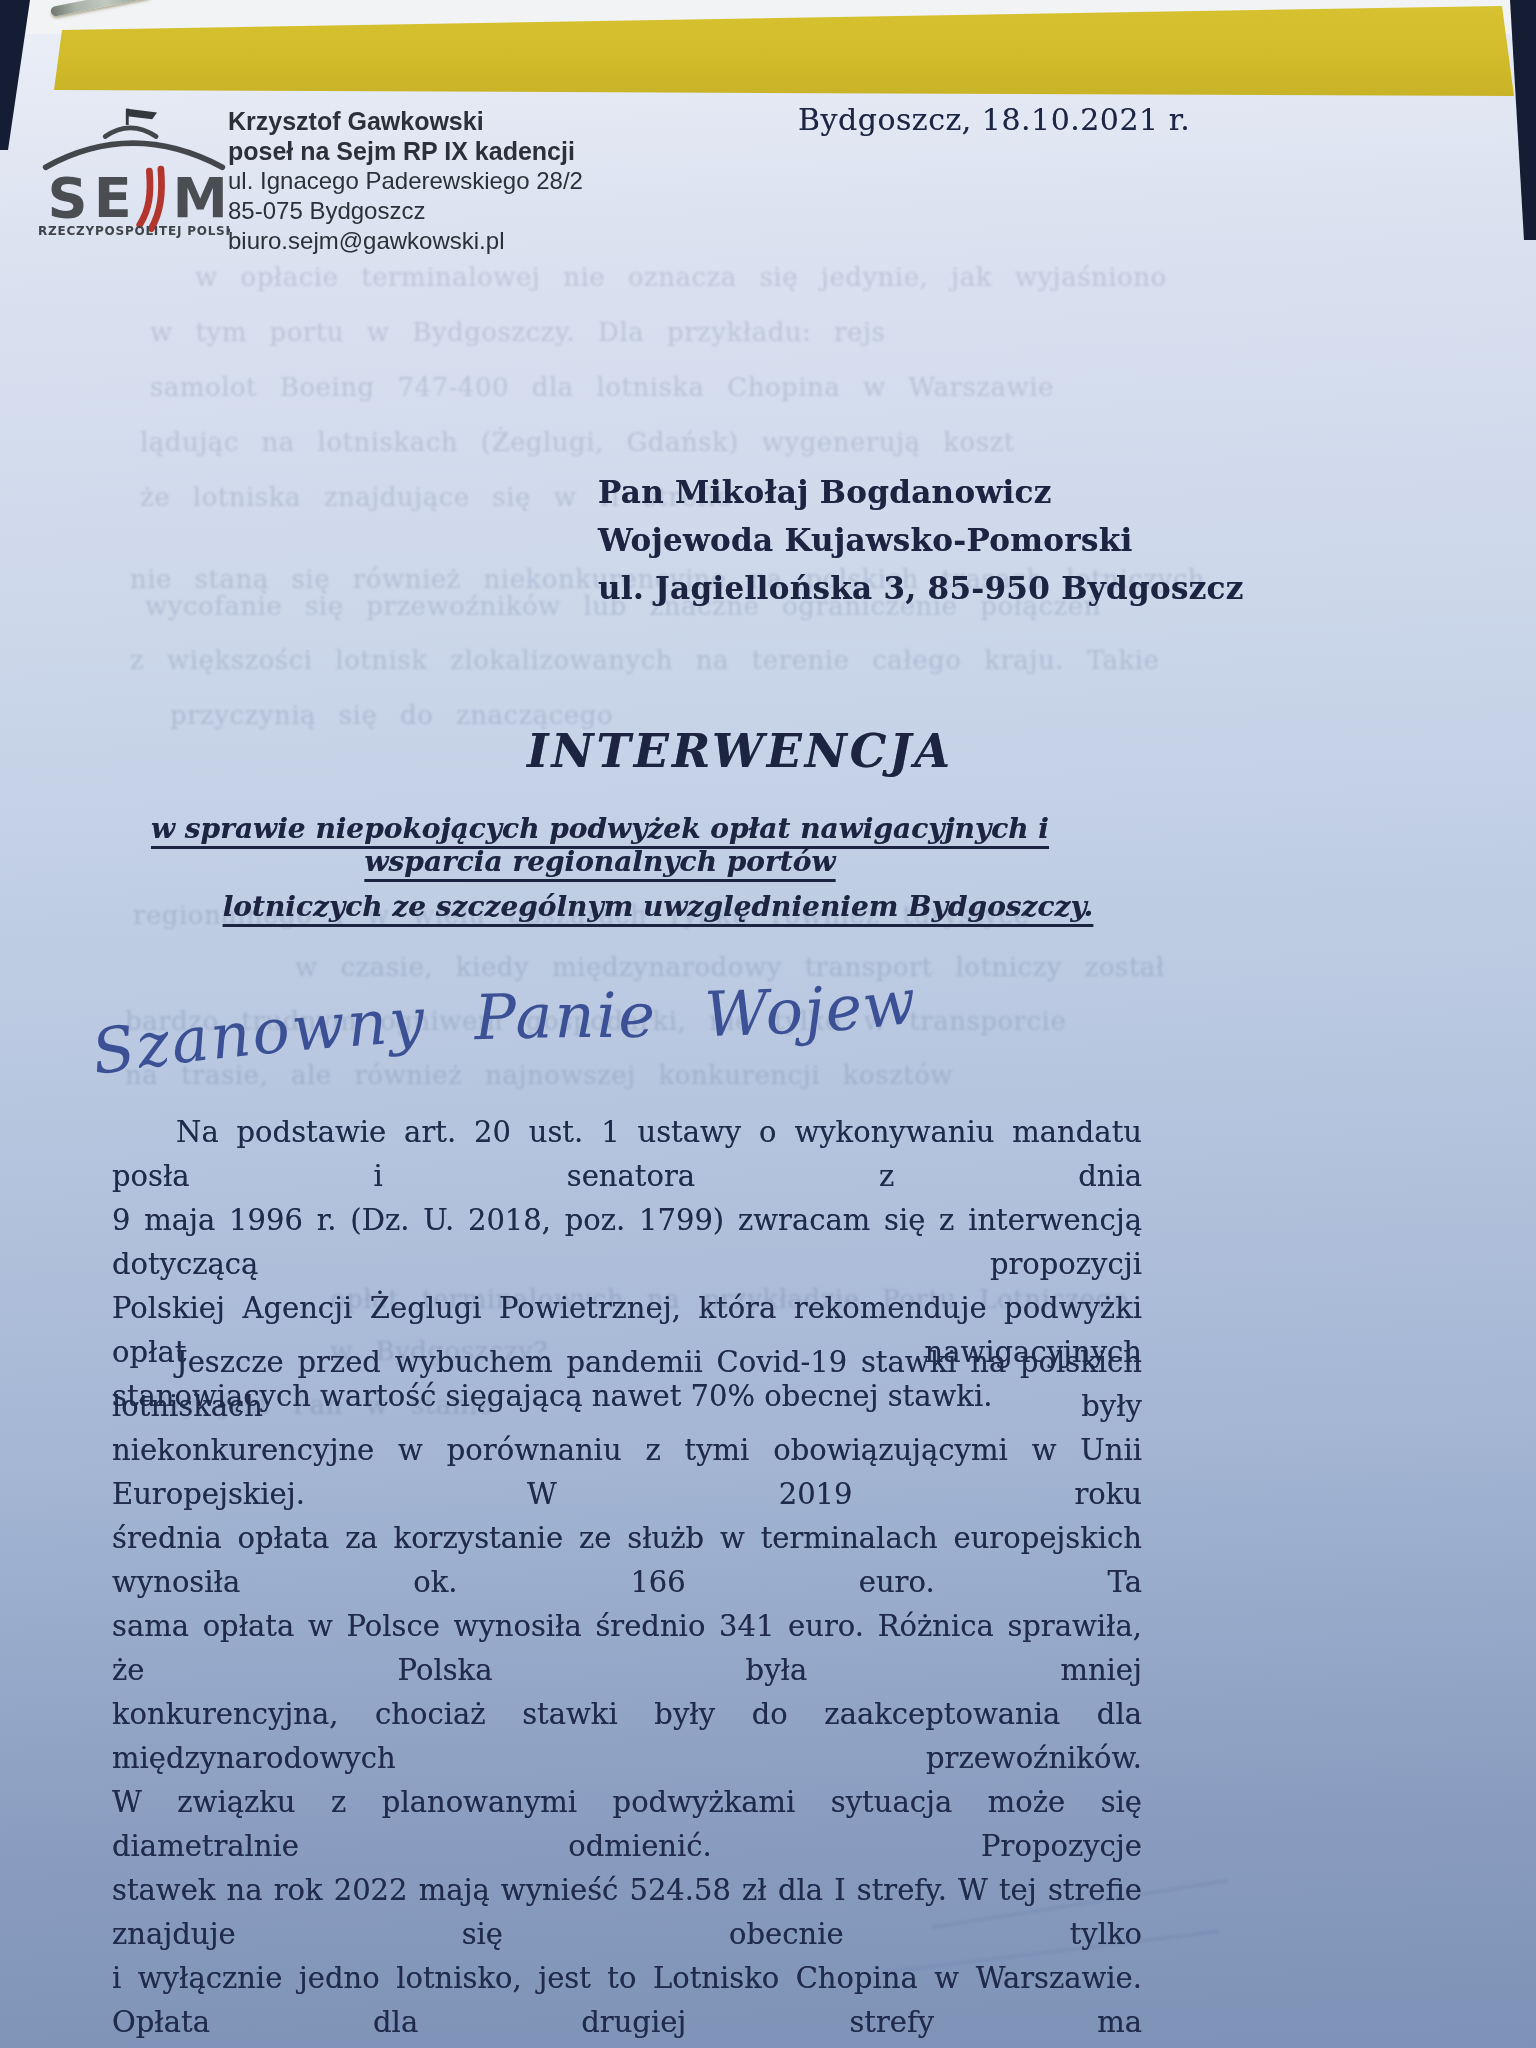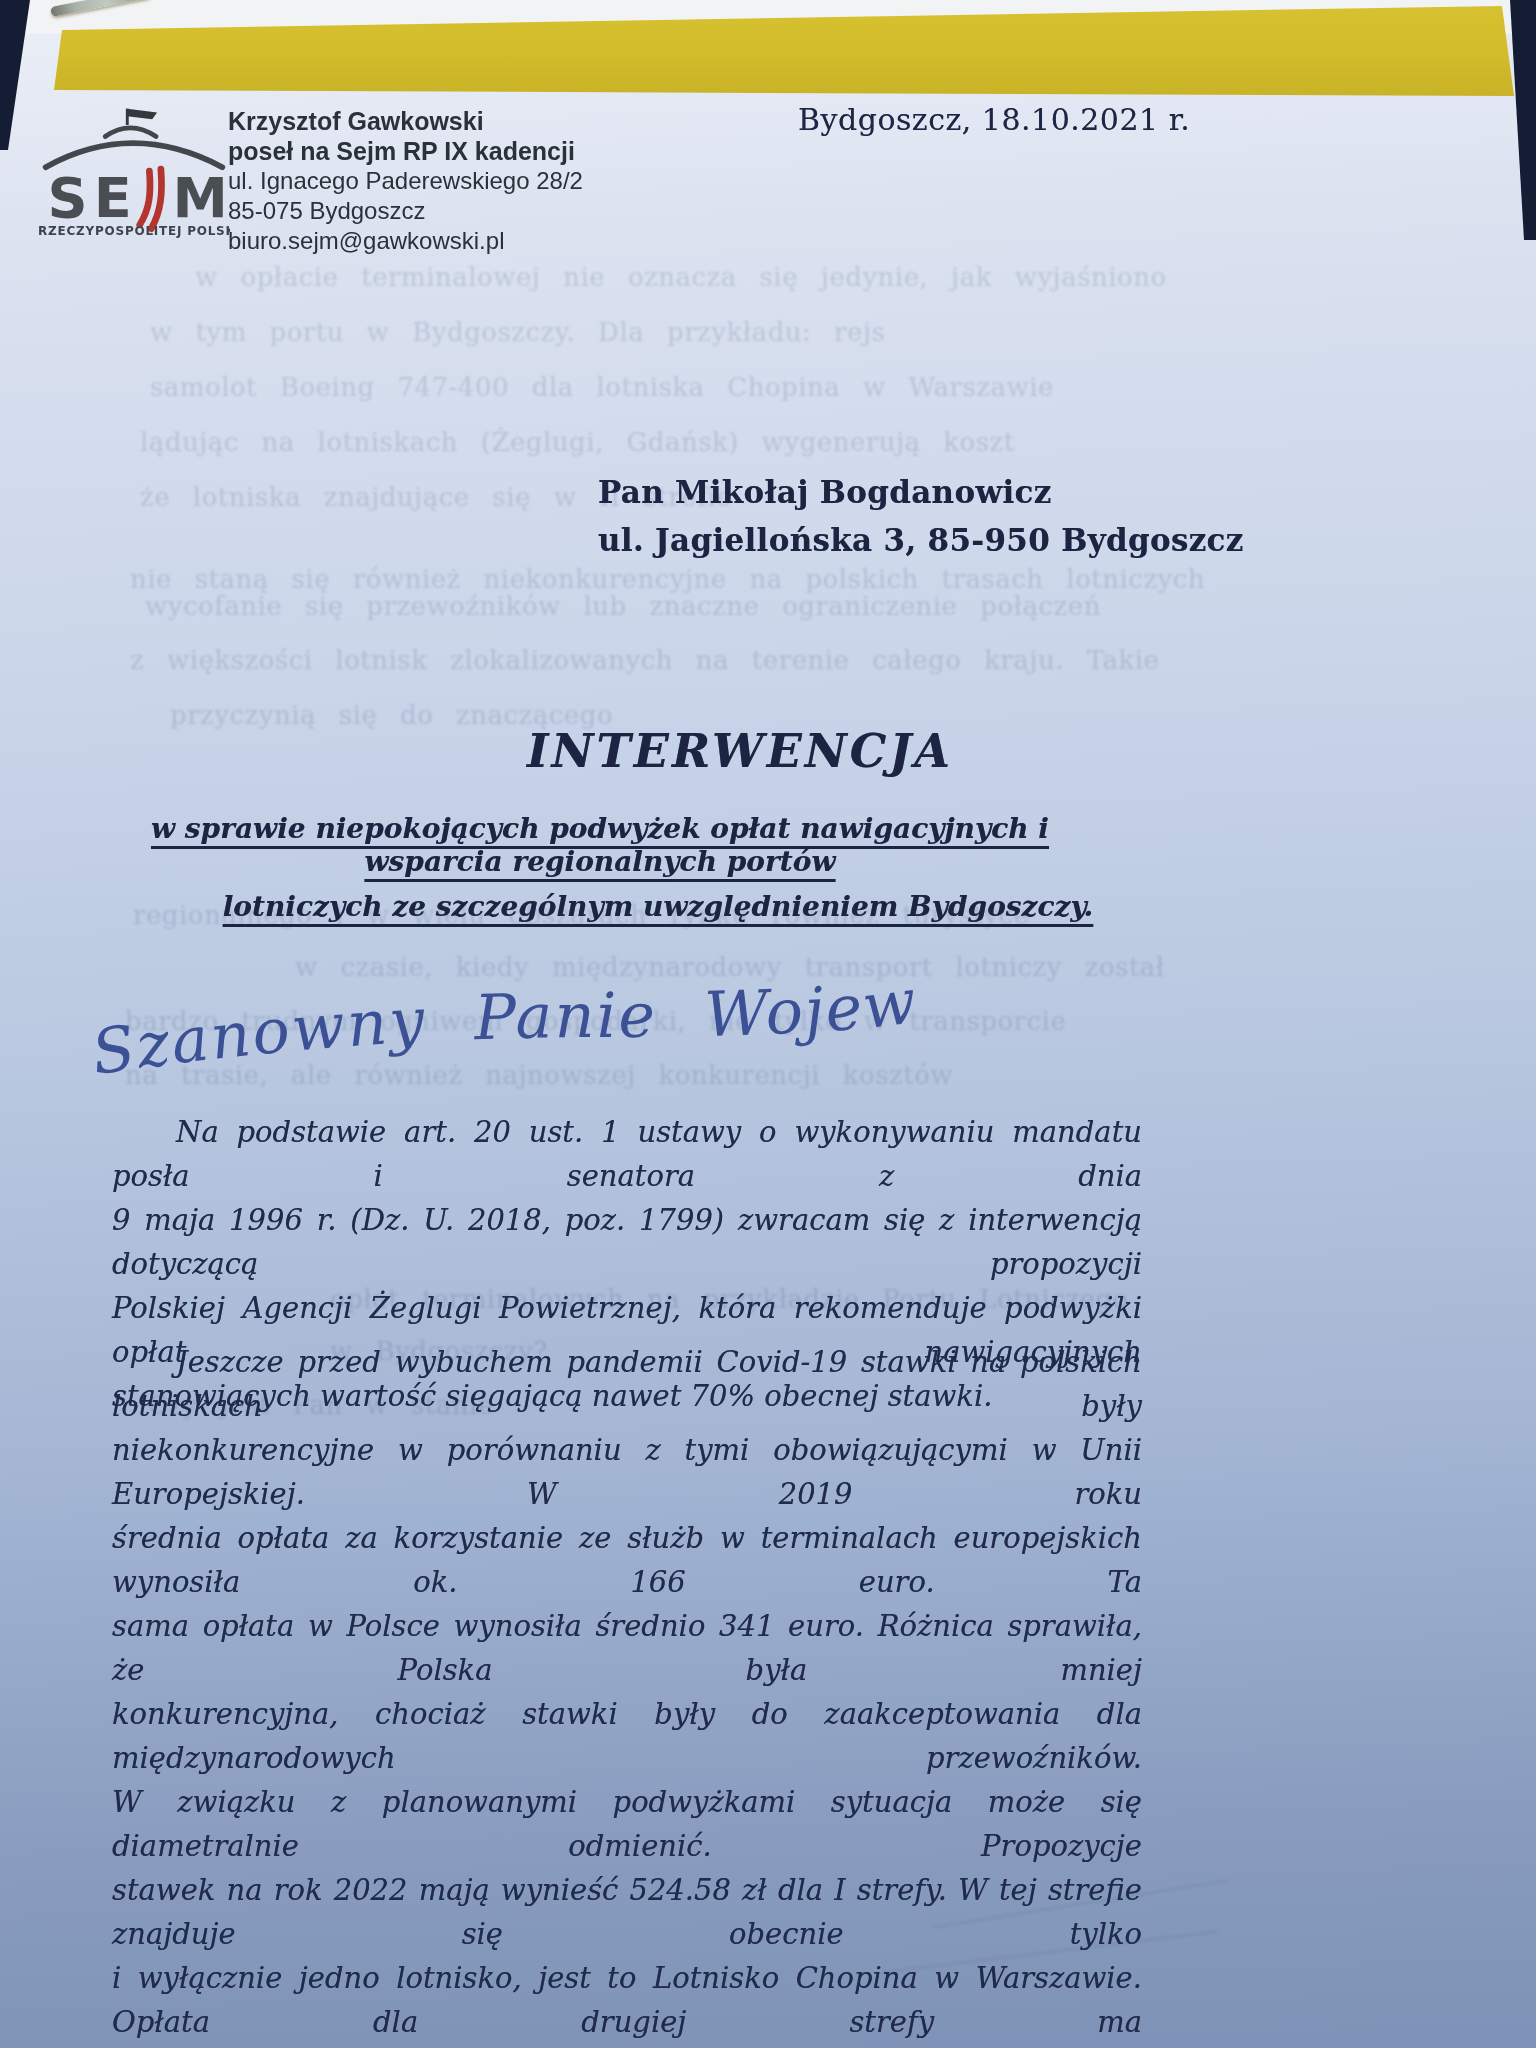--- a/index.html
+++ b/index.html
@@ -38,21 +38,21 @@
     font-size:46px;font-weight:700;font-style:italic;color:#1c2441;letter-spacing:3px;}
   .subject{position:absolute;left:105px;width:990px;text-align:center;
     font-size:28px;font-weight:700;font-style:italic;color:#1c2441;
     text-decoration:underline;text-decoration-thickness:2.5px;text-underline-offset:8px;}
   .subject.l1{top:812px;}
   .subject.l2{top:890px;left:163px;}
   
   .salutation{position:absolute;top:928px;left:88px;transform:rotate(-2deg);}
   
   .body-block{position:absolute;left:112px;width:1030px;color:#202a4b;
-    font-size:29px;line-height:44px;font-style:italic;}
+    font-size:29px;line-height:44px;}
   .body-block .jl{text-align:justify;text-align-last:justify;}
   .body-block .ll{text-align:left;}
   .body-block .indent{text-indent:64px;}
   #para1{top:1110px;}
   #para2{top:1340px;}
   
   .ghost{position:absolute;color:rgba(45,62,105,.16);font-size:26px;white-space:nowrap;
     word-spacing:14px;letter-spacing:.5px;filter:blur(.8px);}
   .ghost-mark{position:absolute;height:4px;background:rgba(55,75,125,.09);
     border-radius:2px;filter:blur(1px);}
@@ -110,20 +110,21 @@
     <div class="b">poseł na Sejm RP IX kadencji</div>
     <div>ul. Ignacego Paderewskiego 28/2</div>
     <div>85-075 Bydgoszcz</div>
     <div>biuro.sejm@gawkowski.pl</div>
   </div>
 
   <div class="dateline printed">Bydgoszcz, 18.10.2021 r.</div>
 
   <div class="recipient printed">
     <div>Pan Mikołaj Bogdanowicz</div>
+    <div>Wojewoda Kujawsko-Pomorski</div>
     <div>ul. Jagiellońska 3, 85-950 Bydgoszcz</div>
   </div>
 
   <div class="title printed">INTERWENCJA</div>
   <div class="subject l1 printed">w sprawie niepokojących podwyżek opłat nawigacyjnych i wsparcia regionalnych portów</div>
   <div class="subject l2 printed">lotniczych ze szczególnym uwzględnieniem Bydgoszczy.</div>
 
   <div class="salutation">
     <svg width="830" height="190" viewBox="0 0 830 190">
       <defs>

